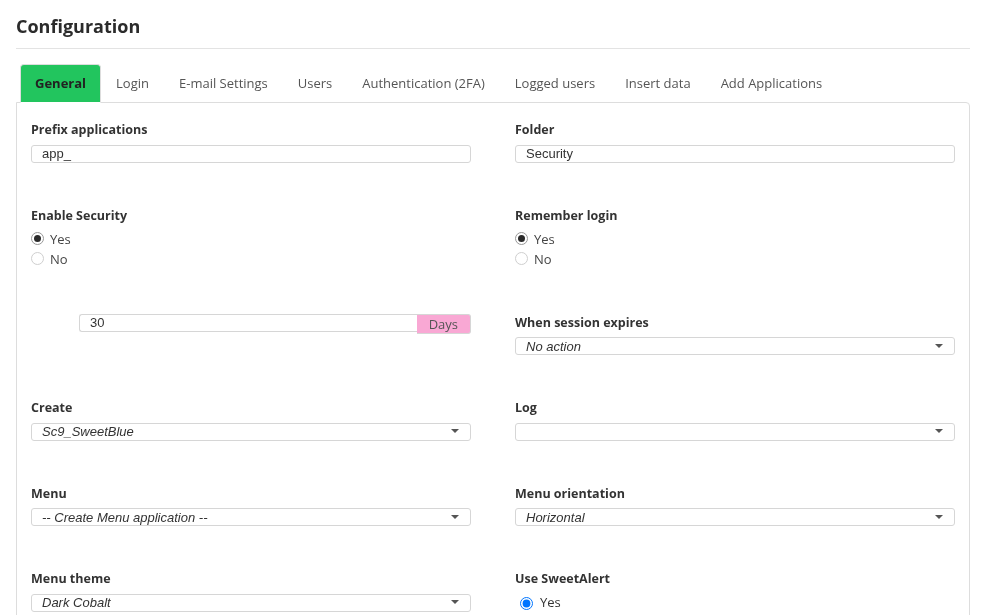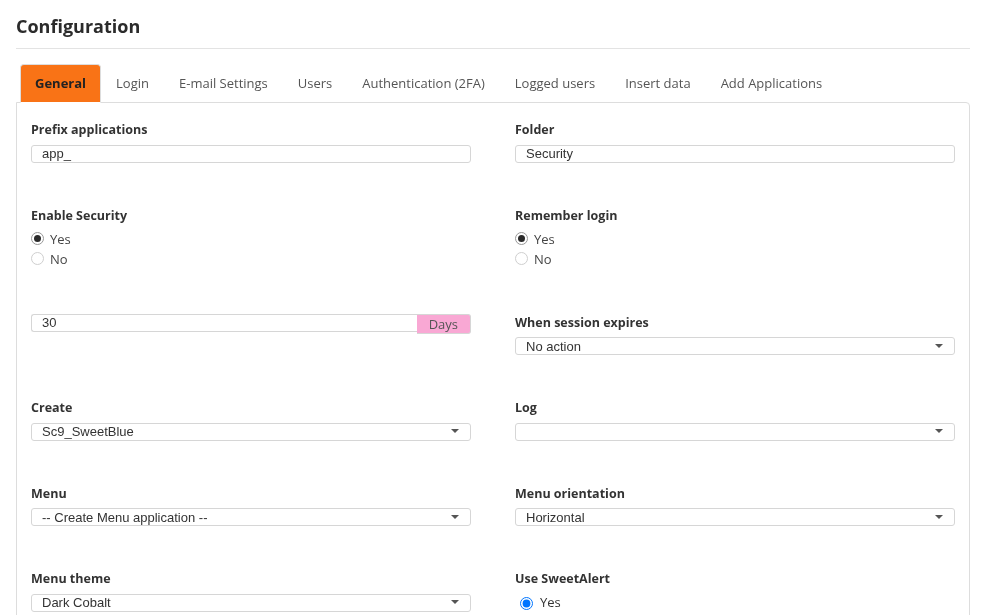--- a/index.html
+++ b/index.html
@@ -36,21 +36,21 @@
     position: relative;
     bottom: -1px;
     border: 1px solid transparent;
   }
   .tab.active {
     font-weight: 700;
     color: #222;
     border: 1px solid #ddd;
     border-bottom-color: #fff;
     border-radius: 4px 4px 0 0;
-    background: #f97316;
+    background: #22c55e;
   }
   .panel {
     border: 1px solid #ddd;
     border-radius: 0 4px 4px 4px;
     padding: 18px 14px 24px 14px;
   }
   .form-grid {
     display: grid;
     grid-template-columns: 1fr 1fr;
     column-gap: 30px;
@@ -73,20 +73,21 @@
     padding: 0 10px;
     font-size: 13px;
     color: #333;
     background: #fff;
   }
   .select {
     appearance: none;
     padding-right: 28px;
     background-image: none;
     position: relative;
+    font-style: italic;
   }
   .select-wrap {
     position: relative;
   }
   .select-wrap::after {
     content: "";
     position: absolute;
     right: 12px;
     top: 50%;
     width: 0; height: 0;
@@ -96,20 +97,21 @@
     transform: translateY(-50%);
     pointer-events: none;
   }
   .input-addon {
     display: flex;
   }
   .input-addon .text-input {
     border-top-right-radius: 0;
     border-bottom-right-radius: 0;
     border-right: none;
+    margin-left: 48px;
   }
   .addon {
     display: flex;
     align-items: center;
     padding: 0 12px;
     background: #f9a8d4;
     border: 1px solid #d6d6d6;
     border-left: none;
     border-radius: 0 3px 3px 0;
     font-size: 13px;

